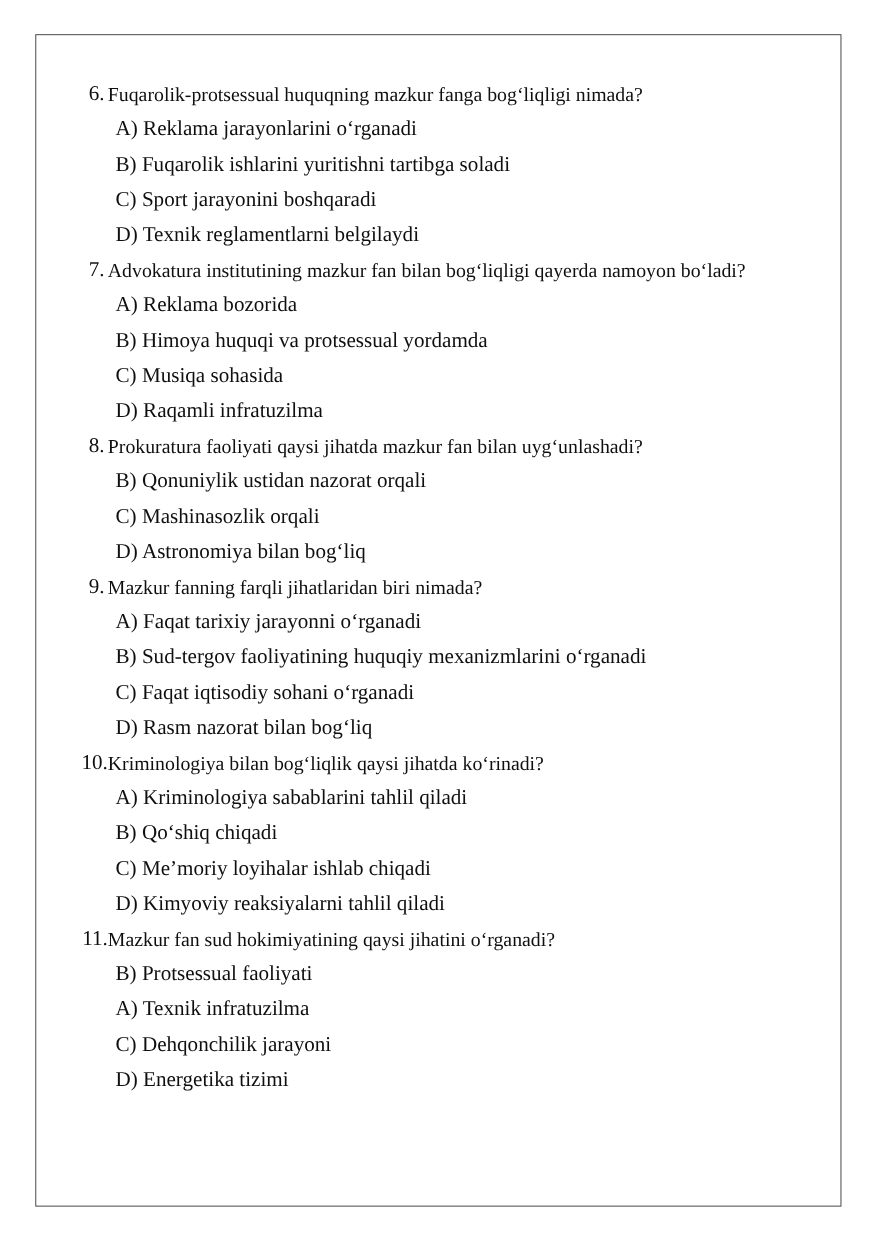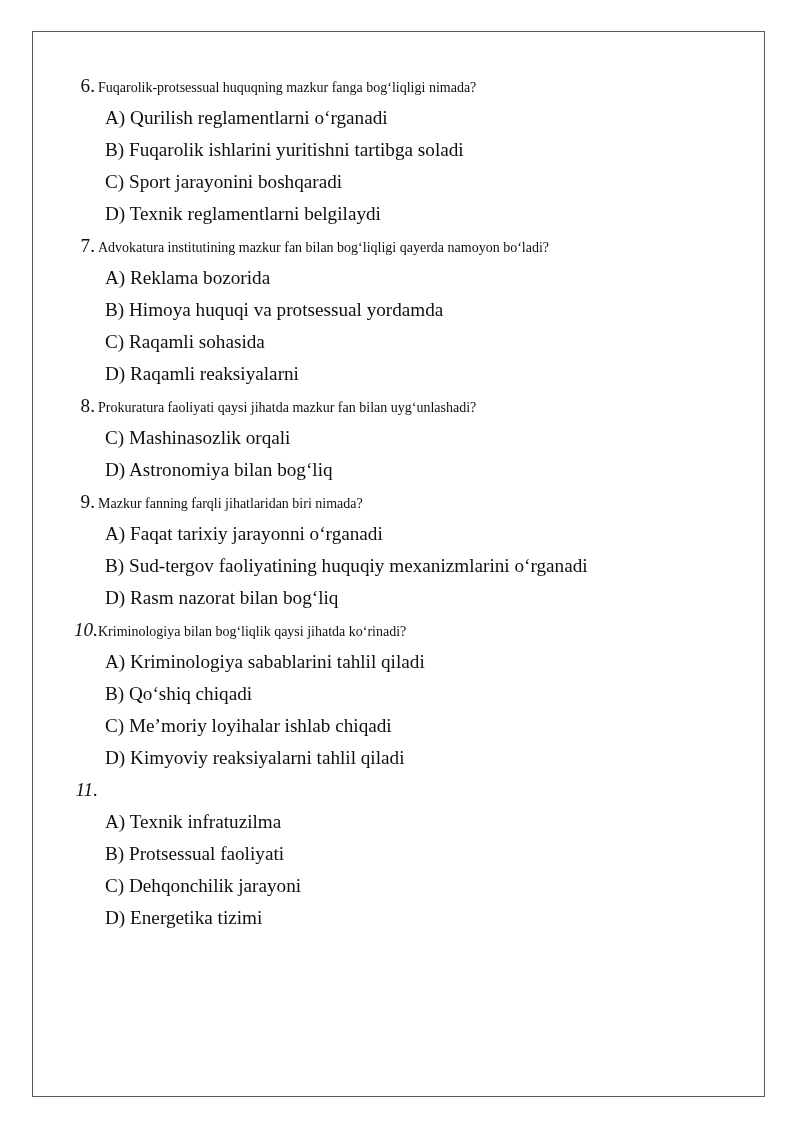--- a/index.html
+++ b/index.html
@@ -53,25 +53,24 @@
     left: 0;
     top: 0;
     width: 62px;
     text-align: right;
     display: inline-block;
     font-size: 19.2px;
     line-height: 32px;
   }
   .q-number.wide {
     width: 65px;
-    font-style: italic;
   }
   .q-text {
     display: inline-block;
-    font-size: 14px;
+    font-size: 18px;
   }
   .option-line {
     display: block;
     height: 32px;
     line-height: 32px;
     font-size: 19.2px;
     padding-left: 72px;
     white-space: nowrap;
   }
   .opt-letter {
@@ -81,51 +80,53 @@
     display: inline;
   }
 </style>
 </head>
 <body>
 
 <div class="page-sheet">
   <div class="question-list" id="question-list">
       <div class="question-block">
         <div class="question-line"><span class="q-number">6.</span><span class="q-text">Fuqarolik-protsessual huquqning mazkur fanga bogʻliqligi nimada?</span></div>
-        <div class="option-line"><span class="opt-letter">A)</span> <span class="opt-text">Qurilish reglamentlarni oʻrganadi</span></div>
+        <div class="option-line"><span class="opt-letter">A)</span> <span class="opt-text">Reklama jarayonlarini oʻrganadi</span></div>
         <div class="option-line"><span class="opt-letter">B)</span> <span class="opt-text">Fuqarolik ishlarini yuritishni tartibga soladi</span></div>
         <div class="option-line"><span class="opt-letter">C)</span> <span class="opt-text">Sport jarayonini boshqaradi</span></div>
         <div class="option-line"><span class="opt-letter">D)</span> <span class="opt-text">Texnik reglamentlarni belgilaydi</span></div>
       </div>
       <div class="question-block">
         <div class="question-line"><span class="q-number">7.</span><span class="q-text">Advokatura institutining mazkur fan bilan bogʻliqligi qayerda namoyon boʻladi?</span></div>
         <div class="option-line"><span class="opt-letter">A)</span> <span class="opt-text">Reklama bozorida</span></div>
         <div class="option-line"><span class="opt-letter">B)</span> <span class="opt-text">Himoya huquqi va protsessual yordamda</span></div>
-        <div class="option-line"><span class="opt-letter">C)</span> <span class="opt-text">Raqamli sohasida</span></div>
-        <div class="option-line"><span class="opt-letter">D)</span> <span class="opt-text">Raqamli reaksiyalarni</span></div>
+        <div class="option-line"><span class="opt-letter">C)</span> <span class="opt-text">Musiqa sohasida</span></div>
+        <div class="option-line"><span class="opt-letter">D)</span> <span class="opt-text">Raqamli infratuzilma</span></div>
       </div>
       <div class="question-block">
         <div class="question-line"><span class="q-number">8.</span><span class="q-text">Prokuratura faoliyati qaysi jihatda mazkur fan bilan uygʻunlashadi?</span></div>
+        <div class="option-line"><span class="opt-letter">B)</span> <span class="opt-text">Qonuniylik ustidan nazorat orqali</span></div>
         <div class="option-line"><span class="opt-letter">C)</span> <span class="opt-text">Mashinasozlik orqali</span></div>
         <div class="option-line"><span class="opt-letter">D)</span> <span class="opt-text">Astronomiya bilan bogʻliq</span></div>
       </div>
       <div class="question-block">
         <div class="question-line"><span class="q-number">9.</span><span class="q-text">Mazkur fanning farqli jihatlaridan biri nimada?</span></div>
         <div class="option-line"><span class="opt-letter">A)</span> <span class="opt-text">Faqat tarixiy jarayonni oʻrganadi</span></div>
         <div class="option-line"><span class="opt-letter">B)</span> <span class="opt-text">Sud-tergov faoliyatining huquqiy mexanizmlarini oʻrganadi</span></div>
+        <div class="option-line"><span class="opt-letter">C)</span> <span class="opt-text">Faqat iqtisodiy sohani oʻrganadi</span></div>
         <div class="option-line"><span class="opt-letter">D)</span> <span class="opt-text">Rasm nazorat bilan bogʻliq</span></div>
       </div>
       <div class="question-block">
         <div class="question-line"><span class="q-number wide">10.</span><span class="q-text">Kriminologiya bilan bogʻliqlik qaysi jihatda koʻrinadi?</span></div>
         <div class="option-line"><span class="opt-letter">A)</span> <span class="opt-text">Kriminologiya sabablarini tahlil qiladi</span></div>
         <div class="option-line"><span class="opt-letter">B)</span> <span class="opt-text">Qoʻshiq chiqadi</span></div>
         <div class="option-line"><span class="opt-letter">C)</span> <span class="opt-text">Me’moriy loyihalar ishlab chiqadi</span></div>
         <div class="option-line"><span class="opt-letter">D)</span> <span class="opt-text">Kimyoviy reaksiyalarni tahlil qiladi</span></div>
       </div>
       <div class="question-block">
-        <div class="question-line"><span class="q-number wide">11.</span></div>
+        <div class="question-line"><span class="q-number wide">11.</span><span class="q-text">Mazkur fan sud hokimiyatining qaysi jihatini oʻrganadi?</span></div>
+        <div class="option-line"><span class="opt-letter">B)</span> <span class="opt-text">Protsessual faoliyati</span></div>
         <div class="option-line"><span class="opt-letter">A)</span> <span class="opt-text">Texnik infratuzilma</span></div>
-        <div class="option-line"><span class="opt-letter">B)</span> <span class="opt-text">Protsessual faoliyati</span></div>
         <div class="option-line"><span class="opt-letter">C)</span> <span class="opt-text">Dehqonchilik jarayoni</span></div>
         <div class="option-line"><span class="opt-letter">D)</span> <span class="opt-text">Energetika tizimi</span></div>
       </div>
     </div>
 </div>
 
 </body></html>

